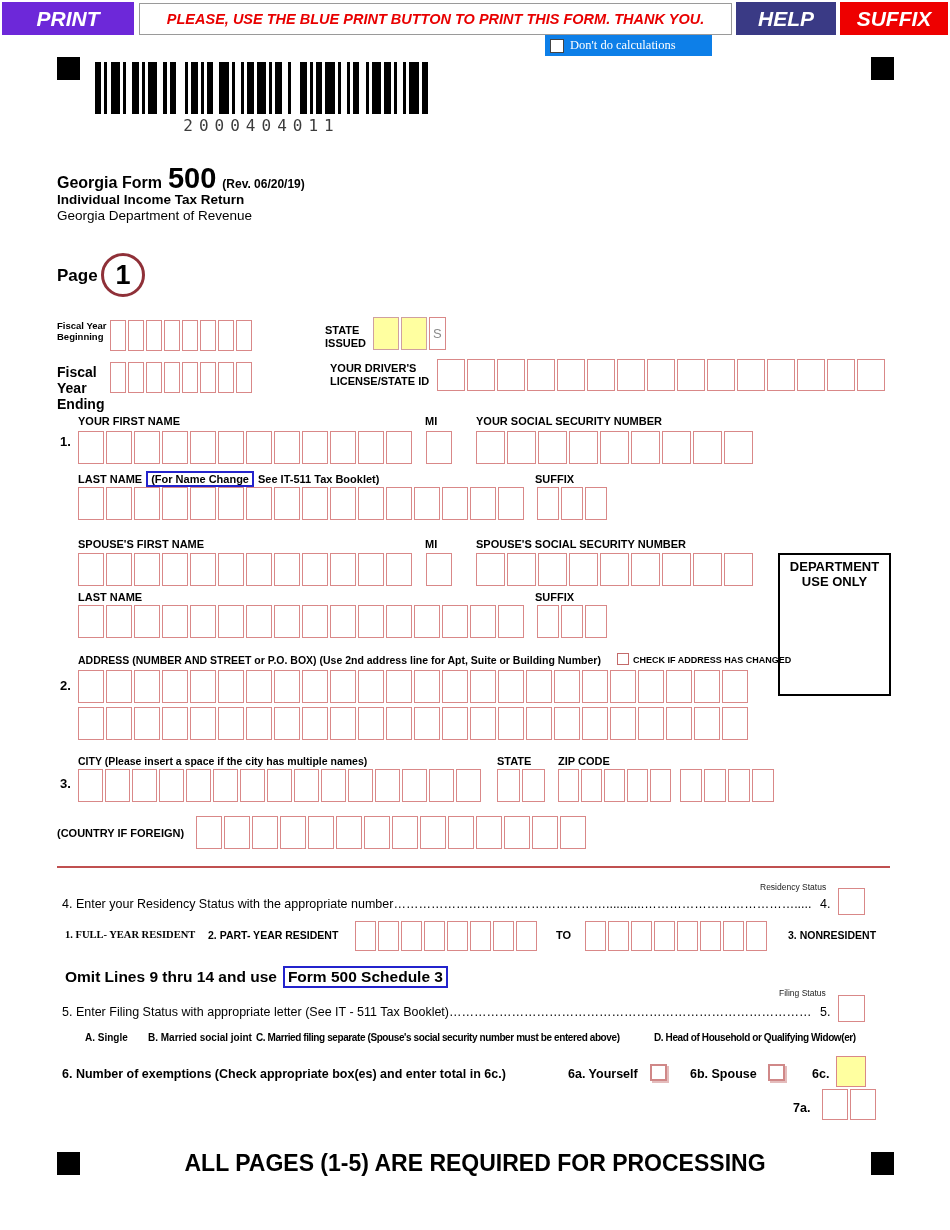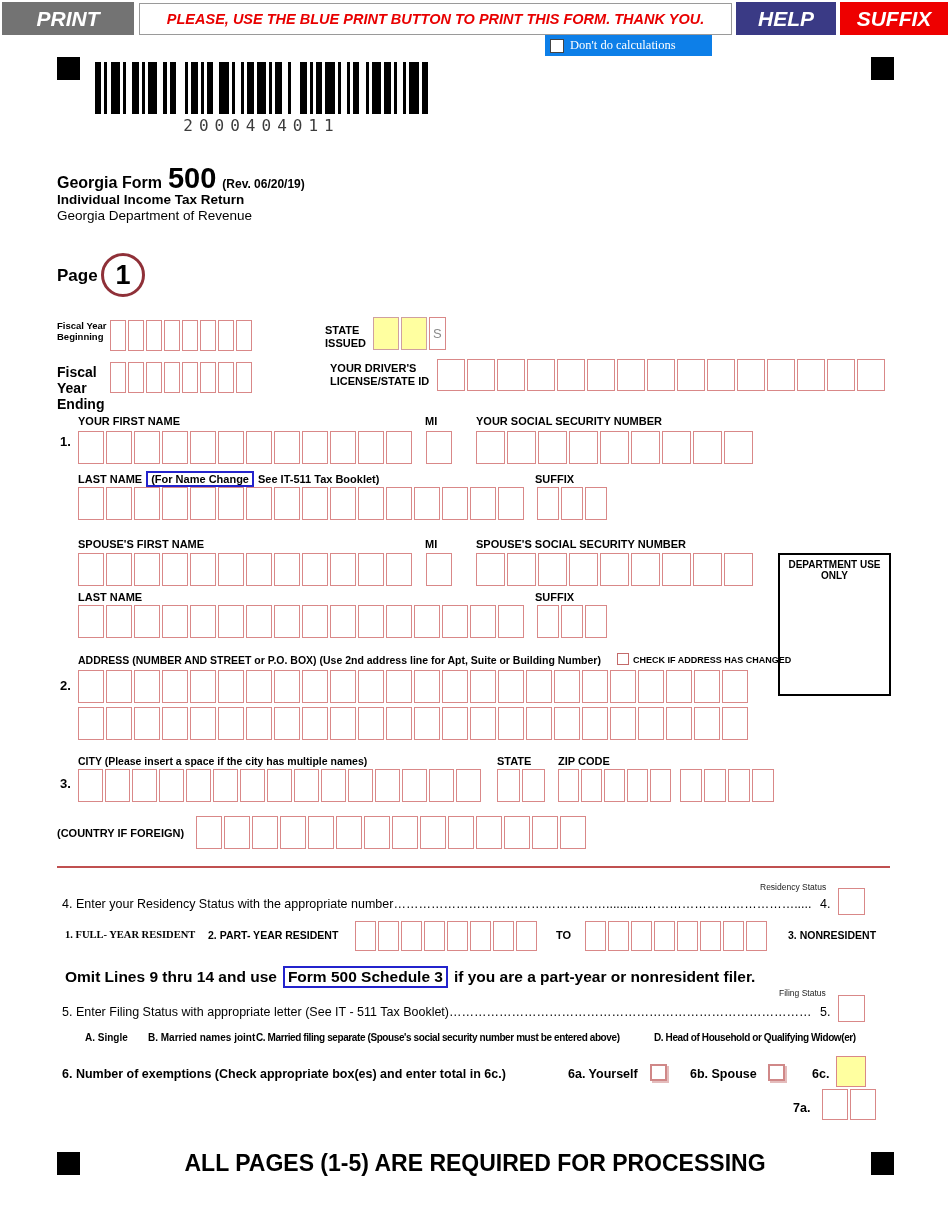--- a/index.html
+++ b/index.html
@@ -25,21 +25,21 @@
   .cond{letter-spacing:-0.4px;}
   .barcode{position:absolute;display:flex;}
   .barcode .bar{background:#000;height:100%;}
   .barcode .space{background:#fff;height:100%;}
 </style>
 </head>
 <body>
 
 <div class="page">
 
-  <div class="btn" style="left:2px;top:2px;width:132px;height:33px;background:#737373;">PRINT</div>
+  <div class="btn" style="left:2px;top:2px;width:132px;height:33px;background:#6d28d9;">PRINT</div>
   <div class="abs" style="left:139px;top:3px;width:591px;height:30px;border:1px solid #9a9a9a;display:flex;align-items:center;justify-content:center;">
     <span style="color:#e80000;font-style:italic;font-weight:bold;font-size:14.5px;white-space:nowrap;">PLEASE, USE THE BLUE PRINT BUTTON TO PRINT THIS FORM. THANK YOU.</span>
   </div>
   <div class="btn" style="left:736px;top:2px;width:100px;height:33px;background:#3a3a85;">HELP</div>
   <div class="btn" style="left:840px;top:2px;width:108px;height:33px;background:#ee0000;">SUFFIX</div>
 
   <div class="abs" style="left:545px;top:35px;width:167px;height:21px;background:#0d7fe8;display:flex;align-items:center;gap:6px;padding-left:5px;box-sizing:border-box;">
     <span style="width:12px;height:12px;background:#fff;border:1px solid #444;display:inline-block;"></span>
     <span style="color:#fff;font-size:12.5px;font-family:'Liberation Serif',serif;">Don't do calculations</span>
   </div>
@@ -275,21 +275,21 @@
       <span class="cell" style="width: 29px;"></span>
       <span class="cell" style="width: 29px;"></span>
       <span class="cell" style="width: 29px;"></span>
       <span class="cell" style="width: 29px;"></span>
       <span class="cell" style="width: 29px;"></span>
       <span class="cell" style="width: 29px;"></span>
       <span class="cell" style="width: 29px;"></span>
     </div>
 
   <div class="abs" style="left:778px;top:553px;width:113px;height:143px;border:2px solid #000;box-sizing:border-box;">
-    <div style="text-align:center;font-size:10px;font-weight:bold;margin-top:4px;">DEPARTMENT USE ONLY</div>
+    <div style="text-align:center;font-size:13px;font-weight:bold;margin-top:4px;">DEPARTMENT USE ONLY</div>
   </div>
 
   <div class="lbl" style="left:78px;top:591px;">LAST NAME</div>
   <div class="lbl" style="left:535px;top:591px;">SUFFIX</div>
   <div class="comb" style="left:78px;top:605px;height:33px;">
       <span class="cell" style="width: 26px;"></span>
       <span class="cell" style="width: 26px;"></span>
       <span class="cell" style="width: 26px;"></span>
       <span class="cell" style="width: 26px;"></span>
       <span class="cell" style="width: 26px;"></span>
@@ -455,32 +455,31 @@
       <span class="cell" style="width: 21px;"></span>
       <span class="cell" style="width: 21px;"></span>
       <span class="cell" style="width: 21px;"></span>
       <span class="cell" style="width: 21px;"></span>
     </div>
   <div class="lbl" style="left:788px;top:929px;font-size:10.5px;">3. NONRESIDENT</div>
 
   <div class="abs" style="left:65px;top:966px;display:flex;align-items:center;gap:6px;white-space:nowrap;font-weight:bold;font-size:15.5px;">
     <span>Omit Lines 9 thru 14 and use</span>
     <span class="linknote">Form 500 Schedule 3</span>
-    <span>if you are a part-year or nonresident filer.</span>
   </div>
 
   <div class="small-lbl" style="left:779px;top:988px;">Filing Status</div>
   <div class="box" style="left:838px;top:995px;width:27px;height:27px;"></div>
   <div class="dotline" style="left:62px;top:1005px;width:750px;">
     <span>5.   Enter Filing Status with appropriate letter (See IT - 511 Tax Booklet)</span><span>……………………………………………………………………………………………………………………</span>
   </div>
   <div class="abs" style="left:820px;top:1005px;font-size:12.5px;">5.</div>
 
   <div class="lbl" style="left:85px;top:1032px;font-size:10px;">A. Single</div>
-  <div class="lbl" style="left:148px;top:1032px;font-size:10px;">B. Married names joint</div>
+  <div class="lbl" style="left:148px;top:1032px;font-size:10px;">B. Married social joint</div>
   <div class="lbl cond" style="left:256px;top:1032px;font-size:10px;">C. Married filing separate (Spouse's social security number must be entered above)</div>
   <div class="lbl cond" style="left:654px;top:1032px;font-size:10px;">D. Head of Household or Qualifying Widow(er)</div>
 
   <div class="abs" style="left:62px;top:1067px;font-weight:bold;font-size:12.5px;white-space:nowrap;">6.   Number of exemptions (Check appropriate box(es) and enter total in 6c.)</div>
   <div class="abs" style="left:568px;top:1067px;font-weight:bold;font-size:12.5px;">6a. Yourself</div>
   <div class="checkbox shadow" style="left:650px;top:1064px;width:17px;height:17px;"></div>
   <div class="abs" style="left:690px;top:1067px;font-weight:bold;font-size:12.5px;">6b. Spouse</div>
   <div class="checkbox shadow" style="left:768px;top:1064px;width:17px;height:17px;"></div>
   <div class="abs" style="left:812px;top:1067px;font-weight:bold;font-size:12.5px;">6c.</div>
   <div class="abs" style="left:836px;top:1056px;width:30px;height:31px;background:#ffffa0;border:1px solid #d98888;box-sizing:border-box;"></div>

